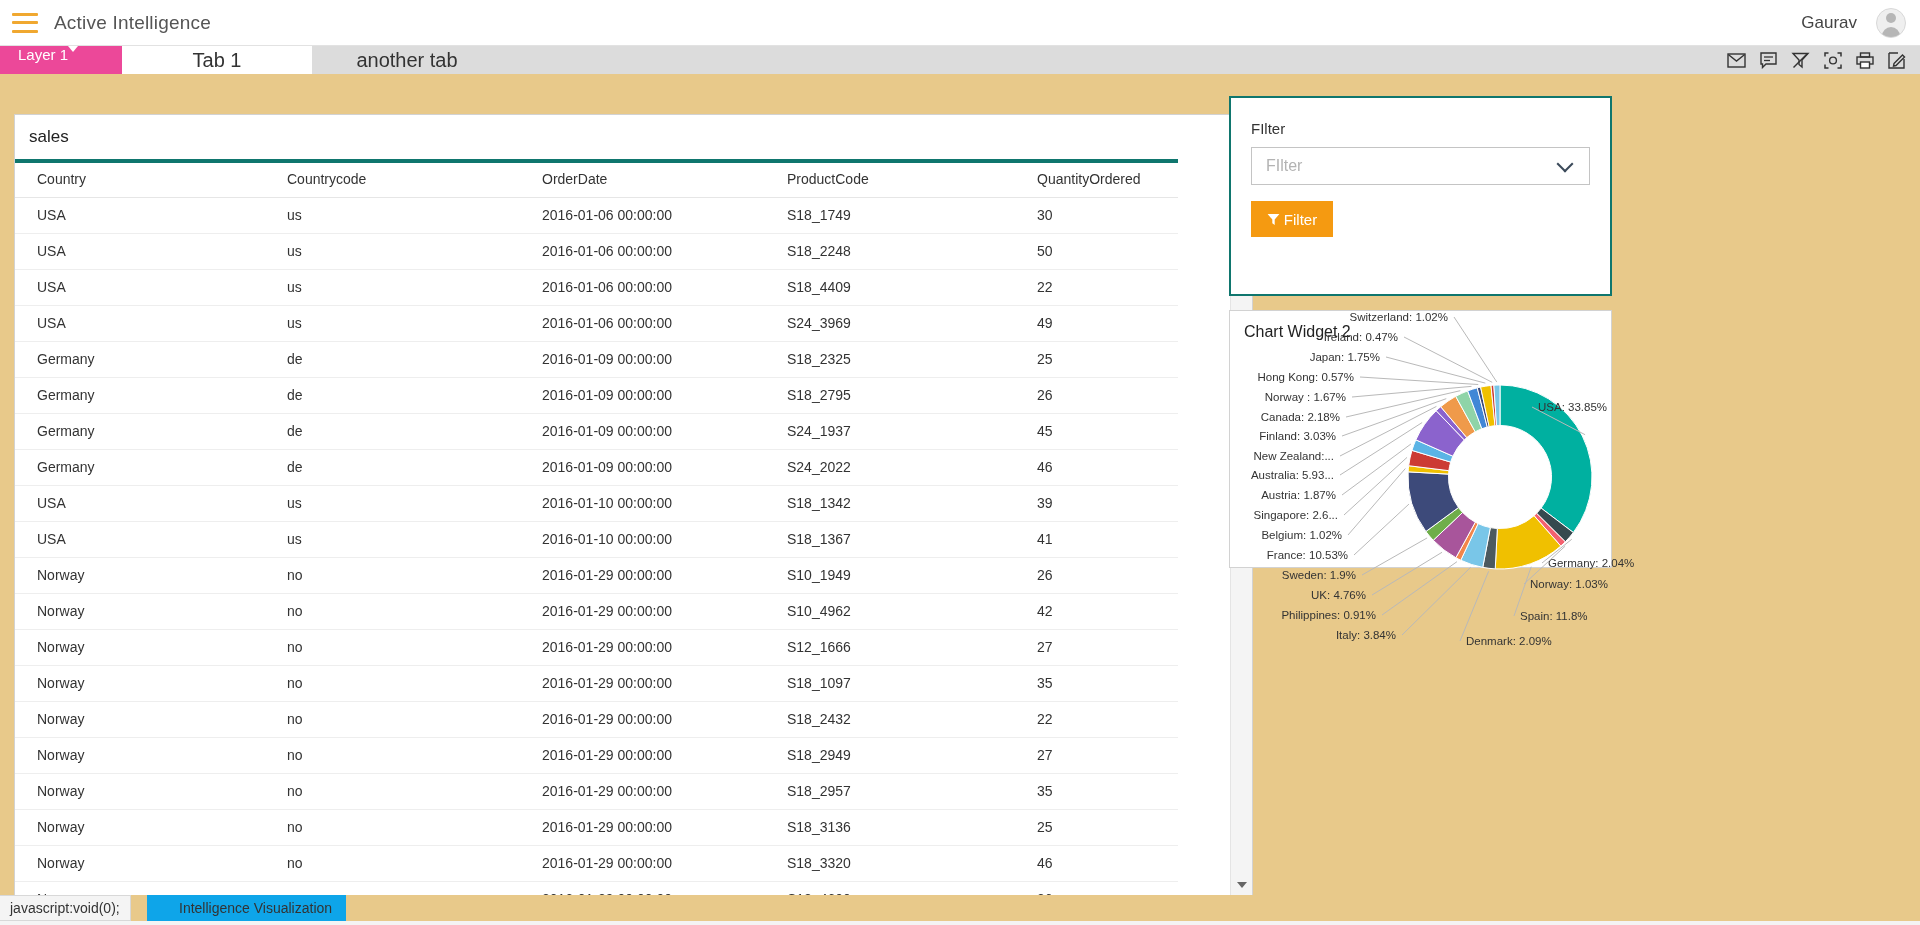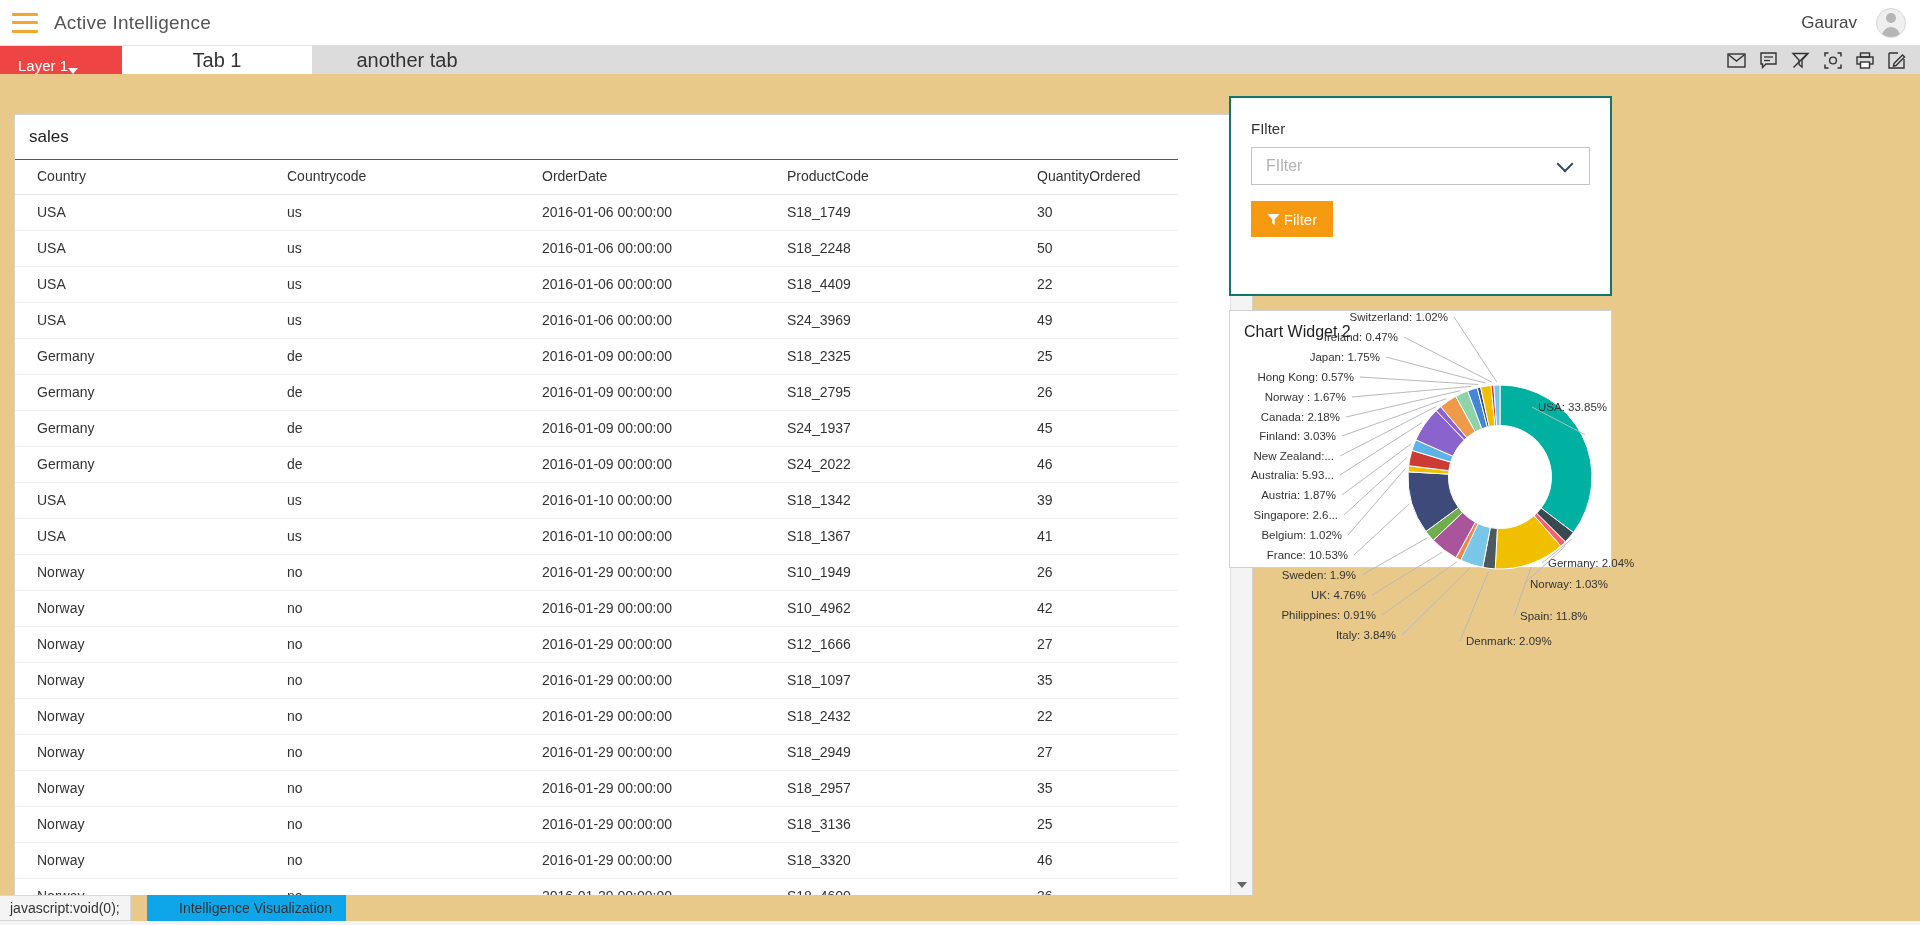--- a/index.html
+++ b/index.html
@@ -42,22 +42,22 @@
   #avatar .body { width: 18px; height: 10px; border-radius: 9px 9px 0 0; background:#b6b6b6; margin-bottom: 0px;}
   #avatar-wrap { position: relative; width:30px; height:30px; display:flex; align-items:flex-end; justify-content:center;}
 
   
   #tabbar {
     position: absolute; left: 0; top: 46px; width: 1920px; height: 28px;
     background: #dcdcdc;
     display: flex; align-items: stretch;
   }
   #layer-chip {
-    background: #ef4444; color: #fff;
-    display: flex; align-items: flex-end; 
+    background: #ec4899; color: #fff;
+    display: flex; align-items: flex-start; 
     padding: 0 12px 0 18px; font-size: 15px;
     min-width: 122px; cursor: pointer;
   }
   .chev-down {
     width: 0; height: 0; border-left: 5px solid transparent;
     border-right: 5px solid transparent; border-top: 6px solid #fff;
   }
   .tab {
     display: flex; align-items: center; justify-content: center;
     width: 190px; font-size: 20px; color: #333;
@@ -87,21 +87,21 @@
   #table-title {
     padding: 12px 0 10px 14px; font-size: 17px; color: #222;
   }
   #table-scrollport {
     position: absolute; left: 0; top: 44px; right: 0; bottom: 0;
   }
   table.grid { width: 1163px; border-collapse: collapse; table-layout: fixed; }
   table.grid th {
     text-align: left; font-weight: normal; font-size: 14px; color: #333;
     padding: 8px 0 10px 22px; border-bottom: 1px solid #e6e6e6;
-    border-top: 1px solid #0f766e;
+    border-top: 4px solid #0f766e;
   }
   table.grid td {
     font-size: 14px; color: #333; padding: 9px 0 10px 22px;
     border-bottom: 1px solid #eeeeee;
   }
   .col-country { width: 250px; }
   .col-ccode   { width: 255px; }
   .col-date    { width: 245px; }
   .col-pcode   { width: 250px; }
   .col-qty     { width: 163px; }

